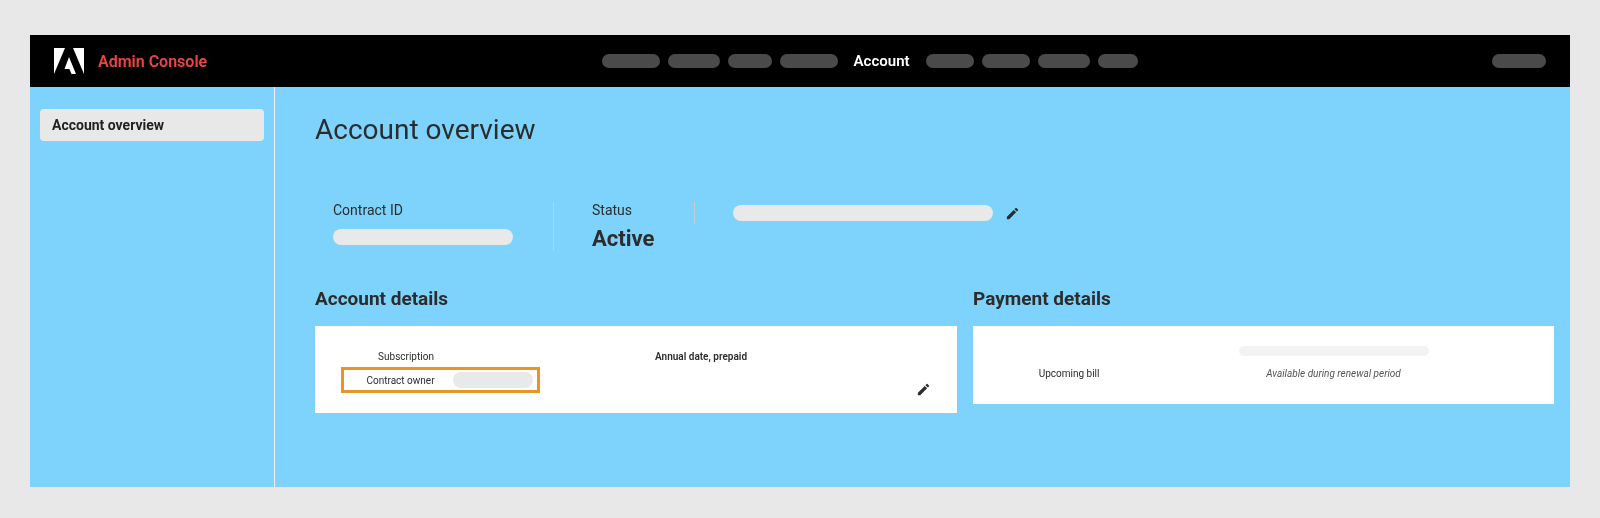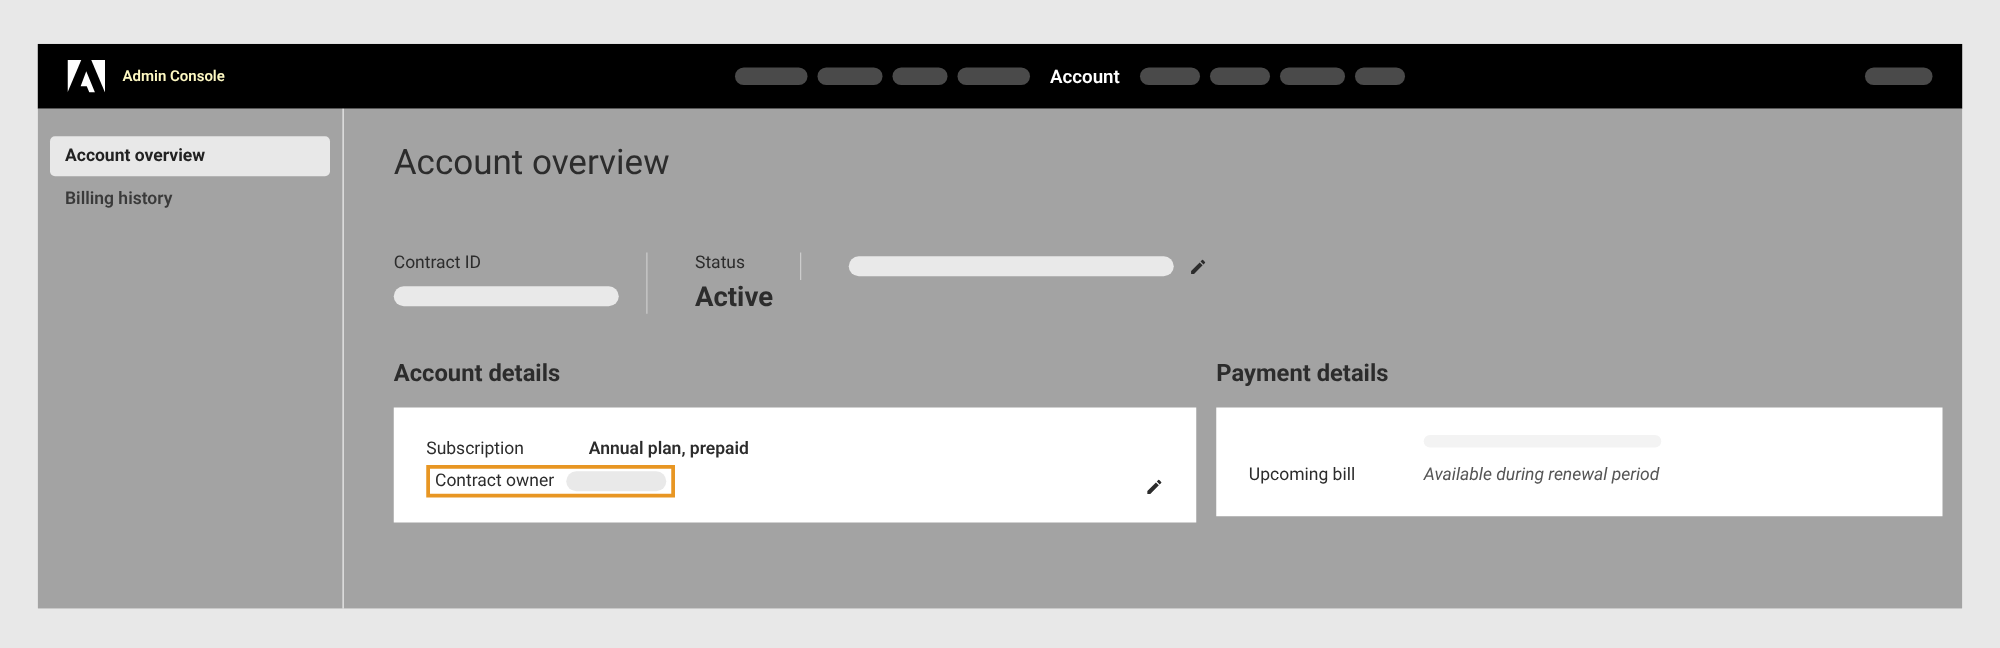--- a/index.html
+++ b/index.html
@@ -28,23 +28,23 @@
     align-items: center;
     gap: 14px;
     margin-right: 40px;
     flex-shrink: 0;
   }
   .adobe-logo {
     width: 30px;
     height: 26px;
   }
   .logo-title {
-    font-size: 12px;
-    font-weight: 600;
-    color: #fef9c3;
+    font-size: 16px;
+    font-weight: 600;
+    color: #ef4444;
   }
   .nav-pills {
     display: flex;
     align-items: center;
     gap: 8px;
     flex: 1;
     justify-content: center;
   }
   .pill {
     height: 14px;
@@ -60,21 +60,21 @@
   .topbar-right-pill {
     height: 14px;
     width: 54px;
     border-radius: 7px;
     background: #4a4a4a;
     margin-left: auto;
   }
   
   .content-area {
     display: flex;
-    background: #a3a3a3;
+    background: #7dd3fc;
     min-height: 400px;
   }
   .sidebar {
     width: 245px;
     flex-shrink: 0;
     padding: 22px 10px 22px 10px;
     border-right: 1px solid #eee;
   }
   .side-item {
     padding: 8px 12px;
@@ -104,20 +104,21 @@
     display: flex;
     align-items: flex-start;
     gap: 0;
     margin-bottom: 36px;
   }
   .contract-block {
     display: flex;
     flex-direction: column;
     gap: 8px;
     padding-right: 22px;
+    margin-left: 18px;
   }
   .contract-block + .contract-block {
     border-left: 1px solid #ccc;
     padding-left: 38px;
   }
   .cb-label {
     font-size: 14px;
     color: #2c2c2c;
   }
   .cb-value {
@@ -153,21 +154,22 @@
   }
   .card {
     background: #fff;
     padding: 20px 26px;
     position: relative;
   }
   .detail-row {
     display: flex;
     align-items: center;
     padding: 5px 0;
-    font-size: 14px;
+    font-size: 10px;
+    text-align: center;
   }
   .detail-label {
     width: 130px;
     color: #2c2c2c;
   }
   .detail-value {
     flex: 1;
     font-weight: 600;
     color: #2c2c2c;
   }
@@ -216,23 +218,20 @@
     </div>
     <span class="topbar-right-pill"></span>
   </div>
 
   <div class="content-area">
 
     <div class="sidebar">
       <div class="side-item active">
         <span>Account overview</span>
       </div>
-      <div class="side-item">
-        <span>Billing history</span>
-      </div>
     </div>
 
     <div class="main">
       <h1 class="page-title">Account overview</h1>
 
       <div class="contract-row">
         <div class="contract-block">
           <span class="cb-label">Contract ID</span>
           <span class="cb-value">
             <span class="placeholder-bar" style="width:180px"></span>
@@ -252,21 +251,21 @@
         </div>
       </div>
 
       <div class="two-col">
 
         <div class="col-left">
           <div class="section-title">Account details</div>
           <div class="card">
             <div class="detail-row">
               <span class="detail-label">Subscription</span>
-              <span class="detail-value">Annual plan, prepaid</span>
+              <span class="detail-value">Annual date, prepaid</span>
             </div>
             <div class="detail-row" style="padding:0">
               <span class="highlight-box">
                 <span class="detail-label">Contract owner</span>
                 <span class="placeholder-bar" style="width:80px"></span>
               </span>
             </div>
             <svg class="edit-icon edit-abs" viewBox="0 0 24 24">
               <path d="M3 17.25V21h3.75l11-11-3.75-3.75-11 11zM20.7 7.04a1 1 0 0 0 0-1.41l-2.34-2.34a1 1 0 0 0-1.41 0l-1.83 1.83 3.75 3.75 1.83-1.83z" fill="currentColor"></path>
             </svg>

